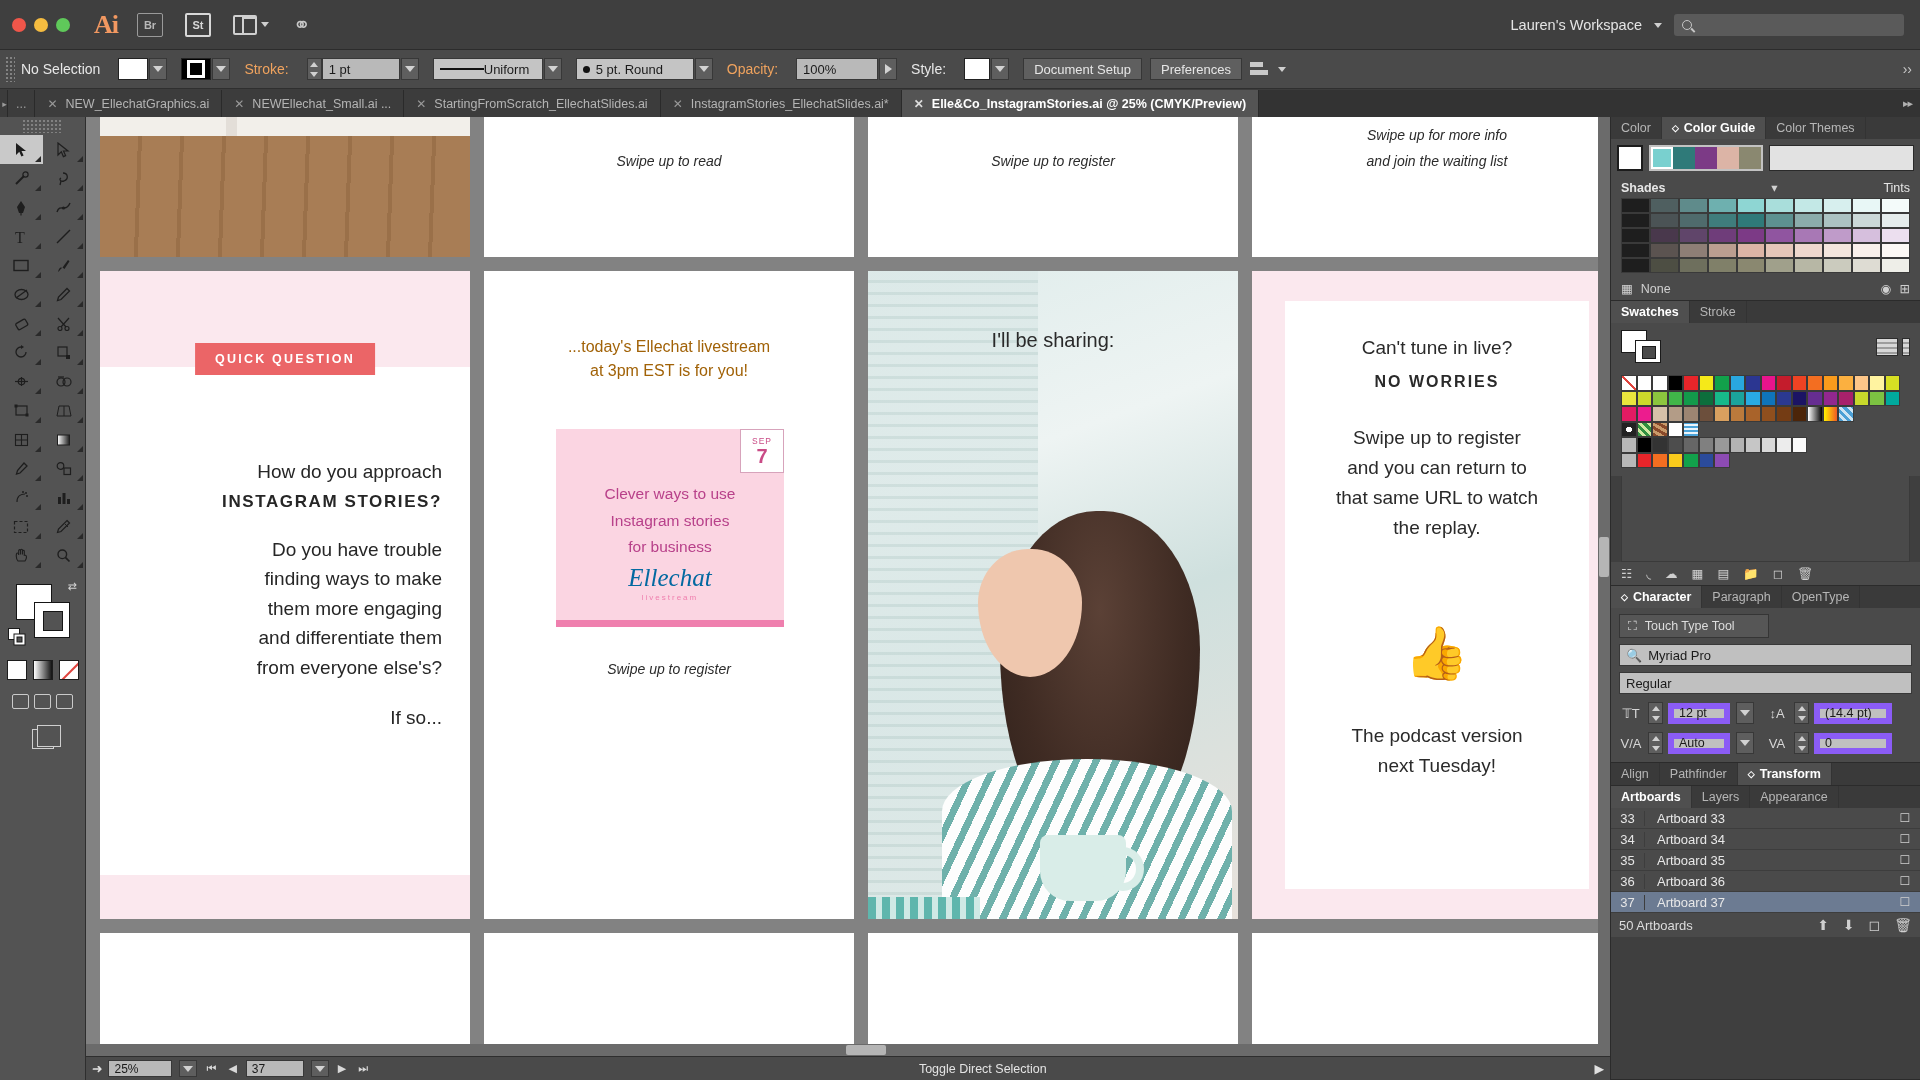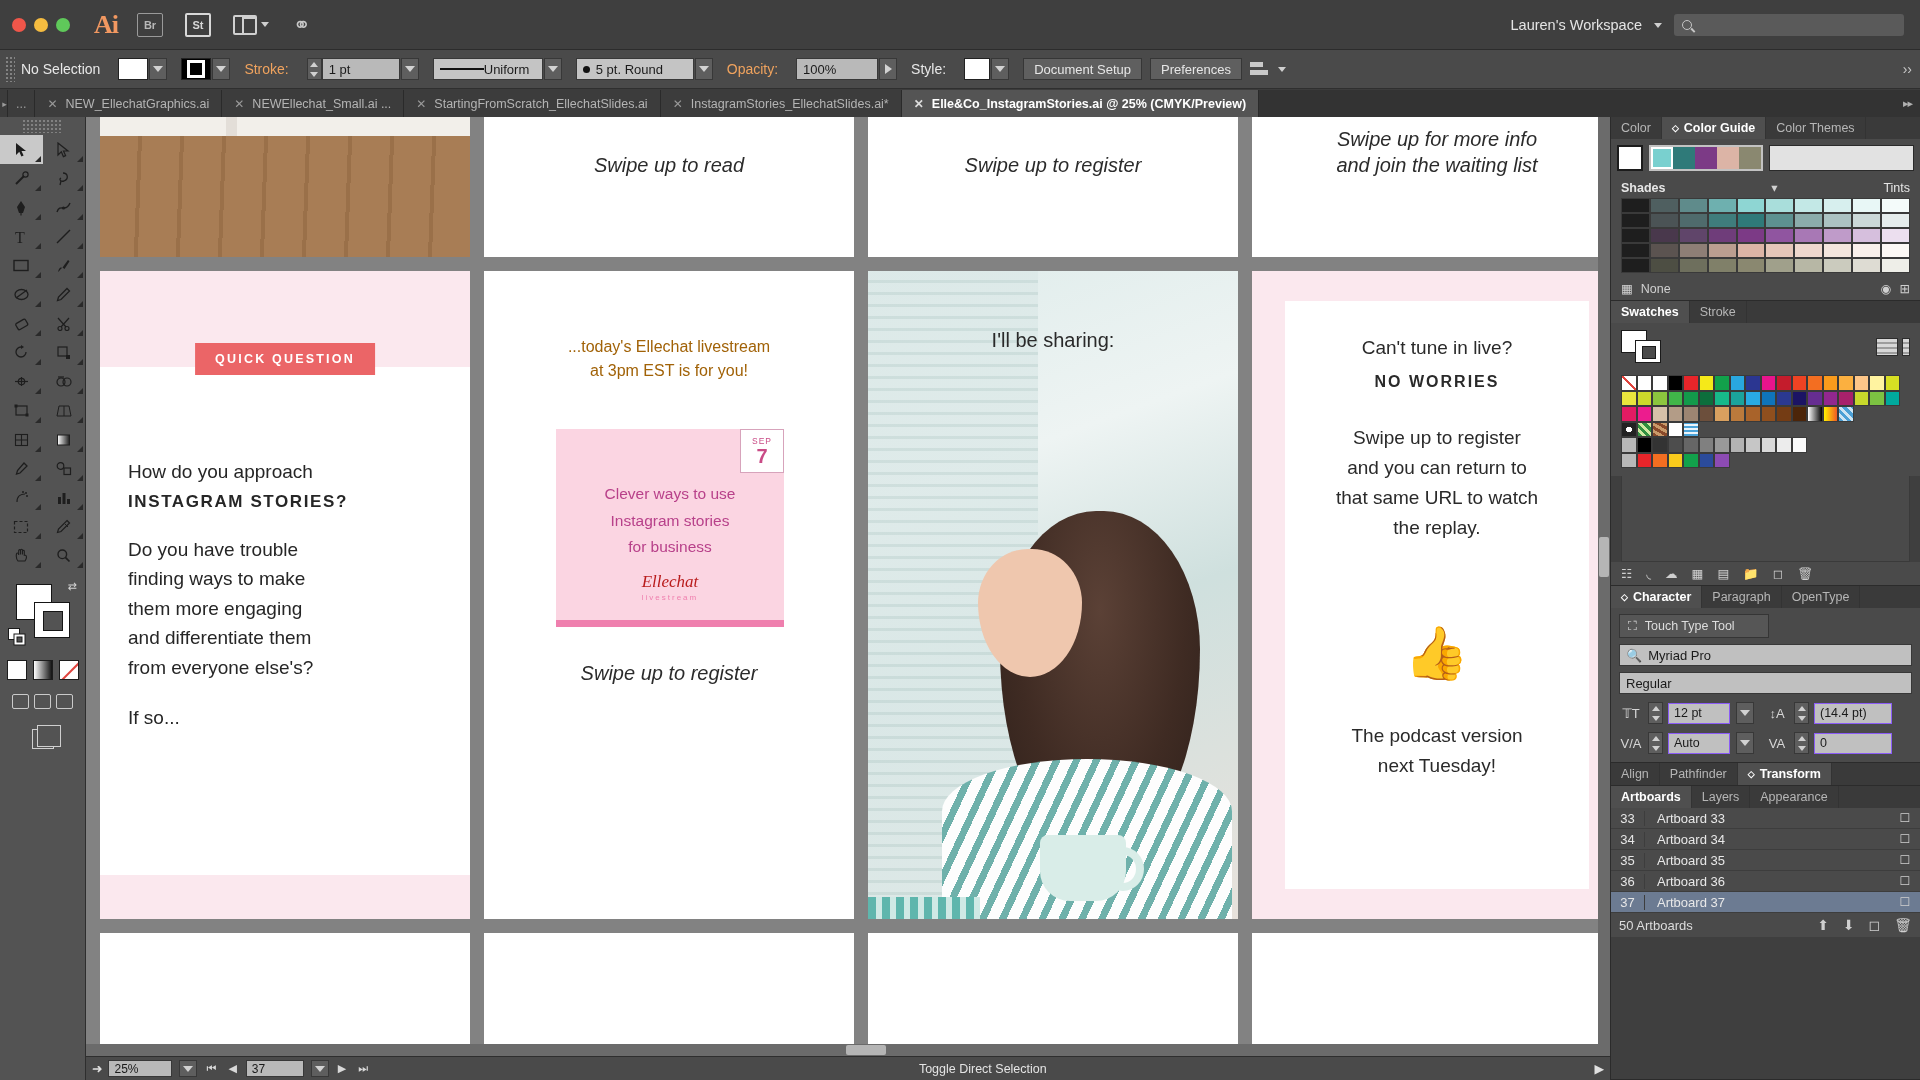--- a/index.html
+++ b/index.html
@@ -174,33 +174,33 @@
   .ab.short { height: 180px; }
 
   
   .r1-photo { background: linear-gradient(165deg,#e9e4df 0%,#f4f1ee 42%,#c7a886 62%,#8f6a47 100%); }
   .r1-photo .desk { position:absolute; left:0; top:0; width:100%; height:52%; background:#f2efea; }
   .r1-photo .leg { position:absolute; left:34%; top:20%; width:11px; height:60%; background:#e3ded8; }
   .r1-photo .floor { position:absolute; left:0; bottom:0; width:100%; height:48%;
      background: repeating-linear-gradient(92deg,#a87d55 0 38px,#9a7049 38px 42px); }
   .swipe-italic {
     position: absolute; left:0; right:0; text-align:center;
-    font-style: italic; color:#2b2b2b; font-size:20px; line-height:1.45;
+    font-style: italic; color:#2b2b2b; font-size:14px; line-height:1.45;
   }
 
   
   .pink-band-top { position:absolute;left:0;top:0;width:100%;height:96px;background:#fbe8ee; }
   .pink-band-bot { position:absolute;left:0;bottom:0;width:100%;height:44px;background:#fbe8ee; }
   .qq-badge {
     position:absolute; left:50%; transform:translateX(-50%); top:72px;
     background:#eb6567; color:#fff; font-size:12.5px; font-weight:bold;
     letter-spacing:2.2px; padding:9px 20px;
   }
   .ab-body {
-    position:absolute; left:28px; right:28px; text-align:left;
+    position:absolute; left:28px; right:28px; text-align:right;
     color:#262626; font-size:19px; line-height:1.55; font-weight:300;
   }
 
   
   .lead-text {
     position:absolute; left:26px; right:26px; top:64px; text-align:center;
     font-size:16px; line-height:1.5; color:#a16207; font-weight:400;
   }
   .promo-card {
     position:absolute; left:72px; top:158px; width:228px; height:198px;
@@ -210,21 +210,21 @@
     position:absolute; right:0; top:0; width:44px; height:44px; background:#fff;
     border:1px solid #d7a3bb; display:flex; flex-direction:column;
     align-items:center; justify-content:center; color:#c94b86;
   }
   .date-chip .m { font-size:8.5px; letter-spacing:1px; }
   .date-chip .d { font-size:20px; font-weight:bold; line-height:1; }
   .promo-lines { position:absolute; left:0; right:0; top:52px; text-align:center;
     color:#b8418a; font-size:15.5px; line-height:1.72; }
   .promo-logo { position:absolute; left:0; right:0; bottom:18px; text-align:center; }
   .promo-logo .brand { font-family:"Liberation Serif", serif; font-style:italic;
-     color:#b91c1c; font-size:17px; }
+     color:#0369a1; font-size:25px; }
   .promo-logo .sub { color:#ef7fae; font-size:8px; letter-spacing:2px; margin-top:1px;}
 
   
   .photo3 {
     position:absolute; inset:0;
     background: linear-gradient(160deg,#dfeceb 0%,#eef4f3 30%,#cfe0de 55%,#e8e2dc 100%);
   }
   .window-blinds { position:absolute; left:0; top:0; width:46%; height:100%;
     background: repeating-linear-gradient(180deg,#dce9e8 0 9px,#c9dbd9 9px 12px); opacity:.85;}
   .hair {
@@ -306,21 +306,21 @@
 
   .ch-body { background:#4a4a4a; padding:6px 8px 8px; }
   .ttt { display:flex; align-items:center; gap:8px; height:24px; background:#565656;
     border:1px solid #353535; padding:0 8px; color:#ddd; width:150px;}
   .ch-field { height:22px; background:#c0c0c0; color:#1a1a1a; display:flex; align-items:center;
     padding:0 6px; border:1px solid #383838; margin-top:6px; font-size:13px;}
   .ch-field .srch{ margin-right:6px; }
   .ch-row { display:flex; align-items:center; gap:5px; margin-top:8px; }
   .ch-lbl { width:24px; color:#d6d6d6; font-size:13px; text-align:center; }
   .ch-num { width:62px; height:21px; background:#c0c0c0; color:#1a1a1a;
-    display:flex; align-items:center; padding:0 5px; border:1px solid #8b5cf6; font-size:12.5px;}
+    display:flex; align-items:center; padding:0 5px; border:6px solid #8b5cf6; font-size:12.5px;}
   .ch-num.wide { width: 78px; }
 
   .ab-list { background:#4a4a4a; }
   .ab-row { display:flex; align-items:center; height:21px; border-bottom:1px solid #3d3d3d; }
   .ab-row.sel { background:#6c7b92; }
   .ab-idx { width:34px; text-align:center; color:#e6e6e6; font-size:13px; border-right:1px solid #3d3d3d;}
   .ab-nm { flex:1; padding-left:12px; color:#e8e8e8; font-size:13px; }
   .ab-ic { width:30px; text-align:center; color:#cfcfcf; font-size:12px; }
   .ab-foot { display:flex; align-items:center; background:#4a4a4a; padding:4px 8px; }
   .ab-foot .cnt { flex:1; color:#dcdcdc; font-size:13px; }

